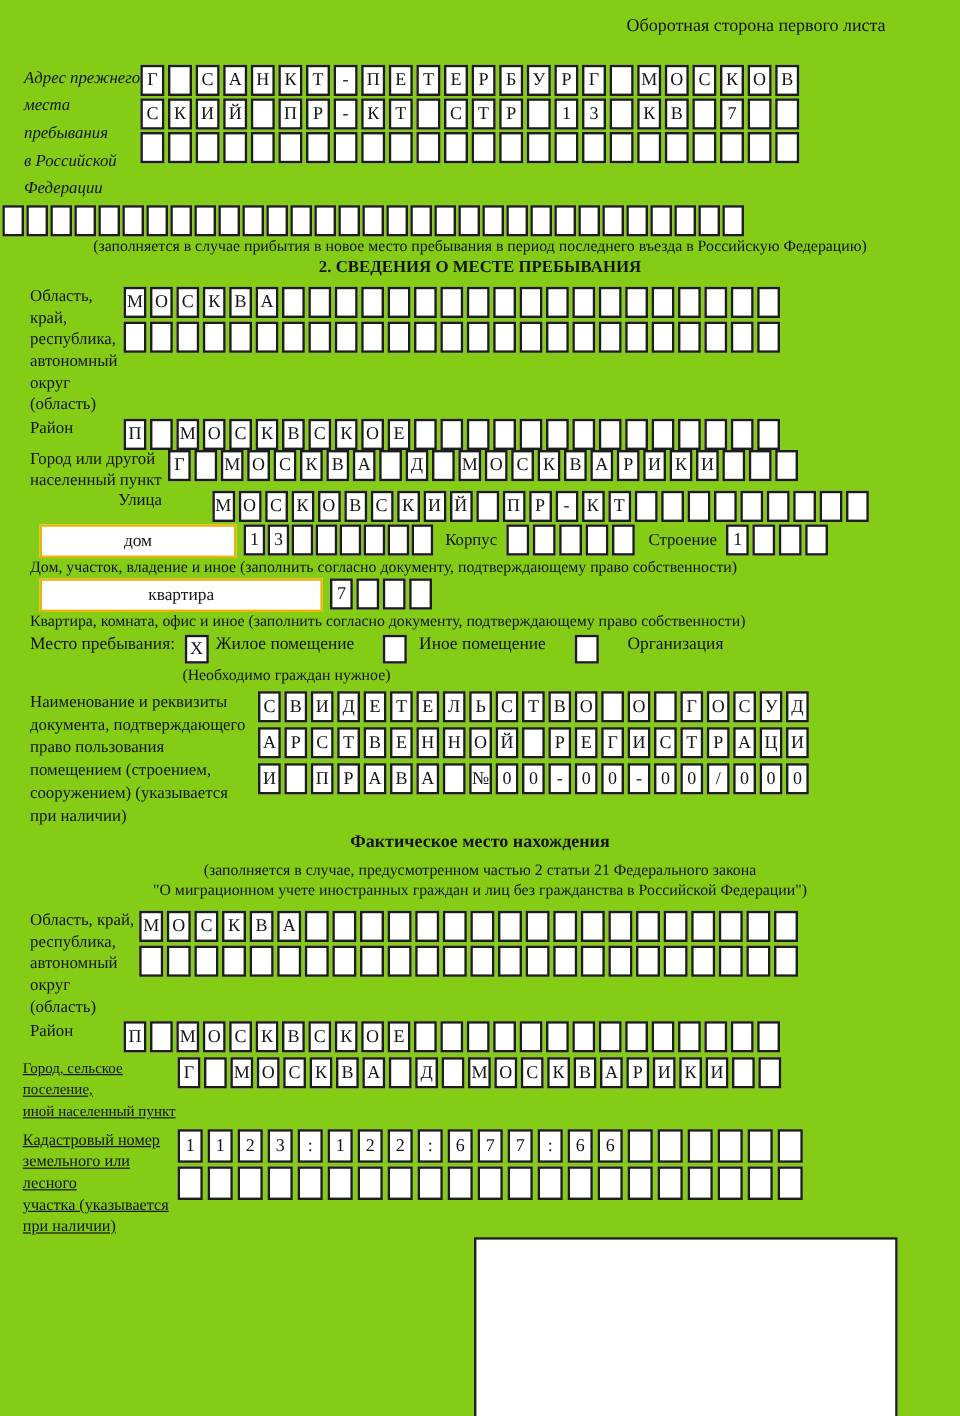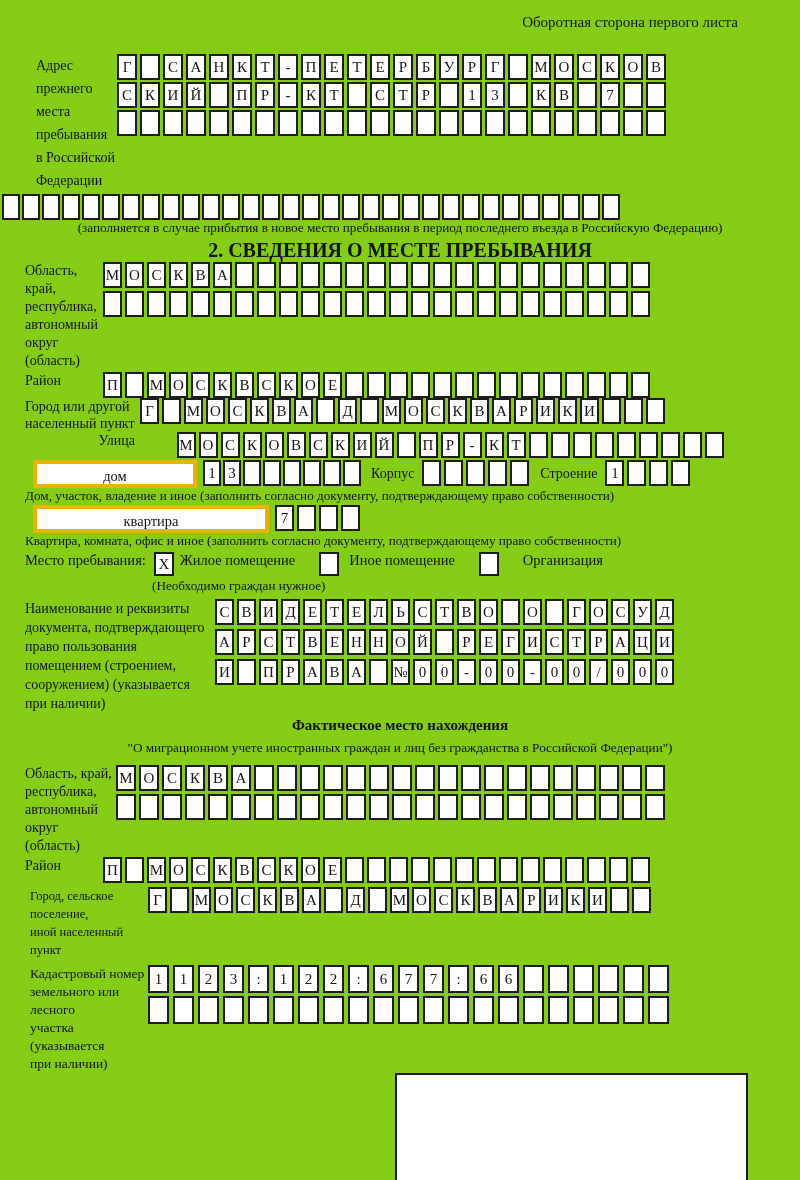--- a/index.html
+++ b/index.html
@@ -8,42 +8,42 @@
     width:800px;height:1180px;background:#84cc16;color:#141414;
     font-family:"Liberation Serif","DejaVu Serif",serif;
     position:relative;padding-top:14px;overflow:hidden;
   }
   .hdr{text-align:right;padding-right:62px;font-size:15px;height:18px;margin-bottom:22px;}
   .field{display:flex;align-items:flex-start;}
   .flabel{white-space:pre-line;font-size:14px;line-height:18px;flex:0 0 auto;}
   .lh23{line-height:23px;}
   .lh19{line-height:19px;}
   .lh17{line-height:17px;}
-  .w117{width:117px;padding-left:36px;}
+  .w117{width:117px;padding-left:20px;font-style:italic;}
   .w103{width:103px;padding-left:25px;}
   .w140{width:140px;padding-left:25px;}
   .w215{width:215px;padding-left:25px;}
   .w116{width:116px;padding-left:25px;}
-  .w148{width:148px;padding-left:30px;font-size:12.5px;}
+  .w148{width:148px;padding-left:19px;font-size:12.5px;text-decoration:underline;}
   .cells{display:flex;}
   .cell{
     flex:0 0 auto;border:2px solid #1d1d1d;height:26px;width:19px;margin-right:3px;
     text-align:center;font-size:15px;line-height:22px;font-family:inherit;background:#fff;
   }
   .p27 .cell{width:20px;margin-right:3px;}
   .p24 .cell{width:18px;margin-right:2px;}
   .pcad .cell{width:21px;margin-right:4px;height:28px;line-height:24px;}
   .mb2{margin-bottom:2px;}
   .mb3{margin-bottom:3px;}
   .mb4{margin-bottom:4px;}
   .note{font-size:13.2px;height:17px;}
   .center{text-align:center;}
-  .stitle{font-size:20px;font-weight:bold;text-align:center;height:19px;margin:2px 0 4px 0;}
+  .stitle{font-size:14px;font-weight:bold;text-align:center;height:19px;margin:2px 0 4px 0;}
   .wide-box{
-    border:4px solid #eab308;height:28px;text-align:center;font-size:14.5px;
+    border:2px solid #eab308;height:28px;text-align:center;font-size:14.5px;
     line-height:24px;flex:0 0 auto;background:#fff;
   }
   .inline-row{display:flex;align-items:flex-start;}
   .stay-row{display:flex;align-items:flex-start;font-size:14.5px;height:26px;margin-left:25px;}
   .cb{width:20px;height:24px;line-height:20px;margin-right:0;}
   .stamp{border:2px solid #1d1d1d;width:353px;height:171px;margin-left:395px;background:#fff;}
   .gap6{width:6px;flex:0 0 auto;}
   .gap8{width:8px;flex:0 0 auto;}
   .gap10{width:10px;flex:0 0 auto;}
   .gap24{width:24px;flex:0 0 auto;}
@@ -469,20 +469,21 @@
           <div class="cell">0</div>
           <div class="cell">/</div>
           <div class="cell">0</div>
           <div class="cell">0</div>
           <div class="cell">0</div>
         </div>
     </div>
   </div>
 
   <div class="stitle" style="font-size:15px;">Фактическое место нахождения</div>
+  <div class="note center">(заполняется в случае, предусмотренном частью 2 статьи 21 Федерального закона</div>
   <div class="note center" style="margin-bottom:8px;">"О миграционном учете иностранных граждан и лиц без гражданства в Российской Федерации")</div>
 
   <div class="field" style="margin-bottom:2px;">
     <div class="flabel w116">Область, край,
 республика,
 автономный округ
 (область)</div>
     <div>
       <div class="cells p27 mb3">
           <div class="cell">М</div>

